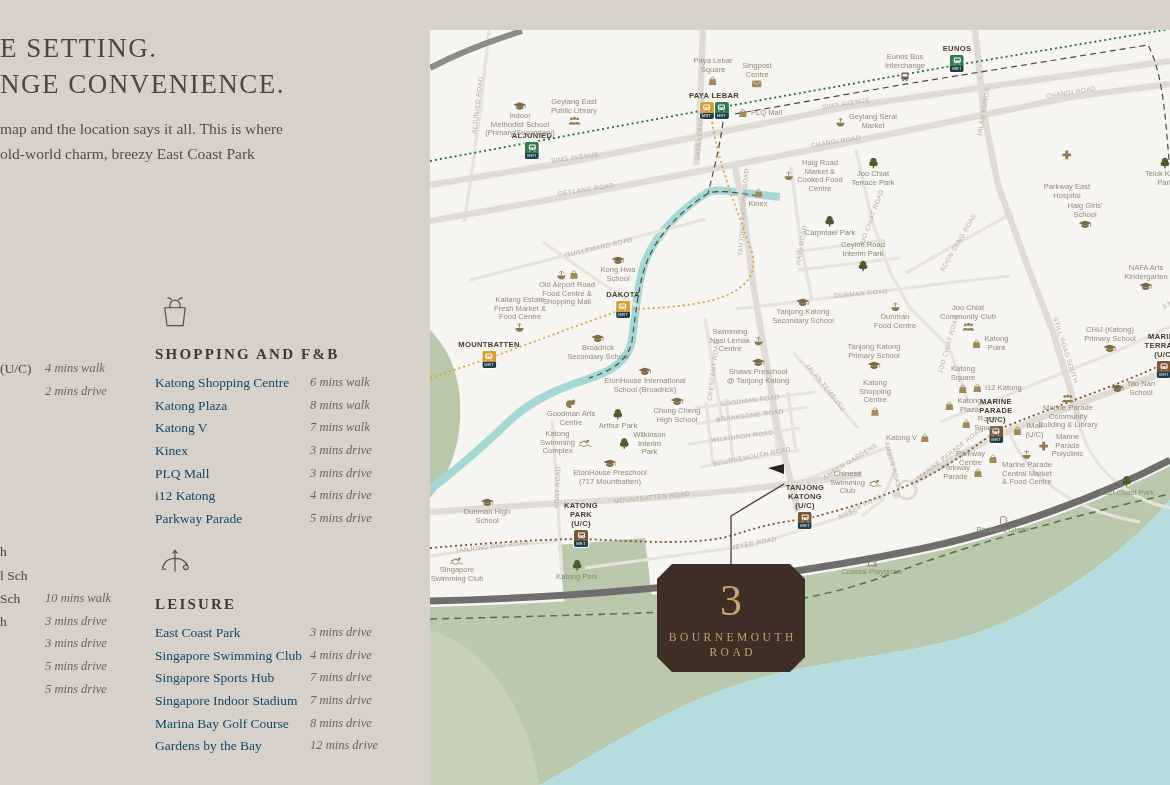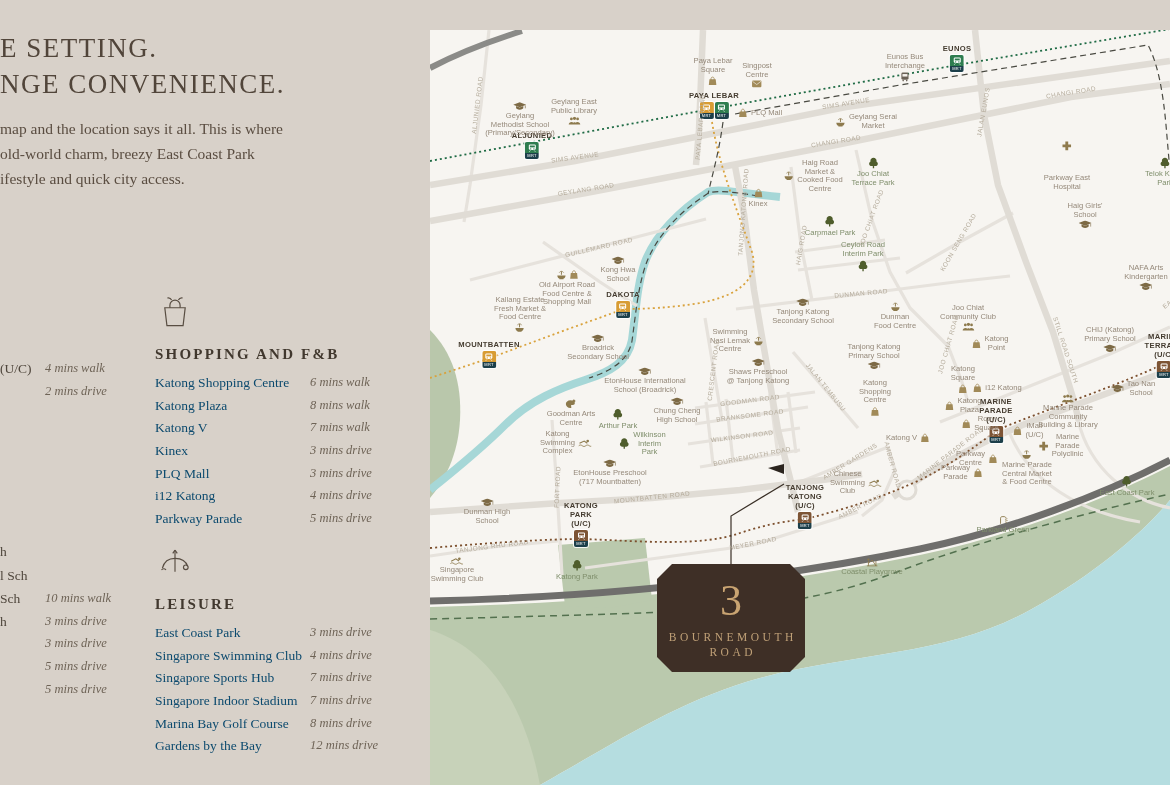--- a/index.html
+++ b/index.html
@@ -47,21 +47,20 @@
 <body>
 
 <div class="intro">
   <div class="intro-heading">
     <div>E SETTING.</div>
     <div>NGE CONVENIENCE.</div>
   </div>
   <div class="intro-body">
     <div>map and the location says it all. This is where</div>
     <div>old-world charm, breezy East Coast Park</div>
-    <div>ifestyle and quick city access.</div>
   </div>
 </div>
 
 <div class="amenity-section" style="top:295px;">
   <span class="section-icon">
     <svg width="36" height="34" viewBox="0 0 40 40" fill="none" stroke="#584d42" stroke-width="1.4">
       <path d="M8 15h24l-2.5 21h-19L8 15z"></path>
       <path d="M14 15v-3c0-3.3 2.7-6 6-6s6 2.7 6 6v3"></path>
       <path d="M16 6c-1-2-3-3-5-2.5M24 6c1-2 3-3 5-2.5"></path>
     </svg>
@@ -426,21 +425,21 @@
         </div>
       </div>
     </div>
     <div class="poi col" style="left: 520px; top: 120px;">
       <span class="map-icon"><svg width="13" height="9" viewBox="0 0 18 12">
           <path d="M9 0L0 3.5 9 7l9-3.5L9 0z" fill="#7d6a45"></path>
           <path d="M4 5.3V8c0 1.2 2.2 2.2 5 2.2s5-1 5-2.2V5.3L9 7.3 4 5.3z" fill="#7d6a45"></path>
           <path d="M16.8 4.2v4.2" stroke="#7d6a45" stroke-width="0.9"></path>
         </svg></span>
       <div class="poi-lines">
-        <div class="poi-line">Geylang</div>
+        <div class="poi-line">Indoor</div>
         <div class="poi-line">Methodist School</div>
         <div class="poi-line">(Primary/Secondary)</div>
       </div>
     </div>
     <div class="poi col" style="left: 574px; top: 112px;">
       <div class="poi-lines">
         <div class="poi-line">Geylang East</div>
         <div class="poi-line">Public Library</div>
       </div>
       <span class="map-icon"><svg width="13" height="9" viewBox="0 0 18 12">
@@ -517,21 +516,21 @@
     </div>
     <div class="poi col poi-park" style="left: 873px; top: 172px;">
       <span class="map-icon"><svg width="12" height="13" viewBox="0 0 16 16">
           <path d="M8 1C5.6 1 3.9 2.8 3.9 5c0 .4.1.7.2 1C2.9 6.7 2.2 7.8 2.2 9c0 1.8 1.5 3.2 3.3 3.2h1.6V15h1.8v-2.8h1.6c1.8 0 3.3-1.4 3.3-3.2 0-1.2-.7-2.3-1.9-3 .1-.3.2-.6.2-1C12.1 2.8 10.4 1 8 1z" fill="#4f5d2c"></path>
         </svg></span>
       <div class="poi-lines">
         <div class="poi-line">Joo Chiat</div>
         <div class="poi-line">Terrace Park</div>
       </div>
     </div>
-    <div class="poi col" style="left: 1067px; top: 166px; gap: 23px;">
+    <div class="poi col" style="left: 1067px; top: 175px; gap: 23px;">
       <span class="map-icon"><svg width="10" height="10" viewBox="0 0 14 14">
           <path d="M5 1h4v4h4v4H9v4H5V9H1V5h4V1z" fill="#8f7b4d"></path>
         </svg></span>
       <div class="poi-lines">
         <div class="poi-line">Parkway East</div>
         <div class="poi-line">Hospital</div>
       </div>
     </div>
     <div class="poi col poi-park" style="left: 1165px; top: 172px;">
       <span class="map-icon"><svg width="12" height="13" viewBox="0 0 16 16">

